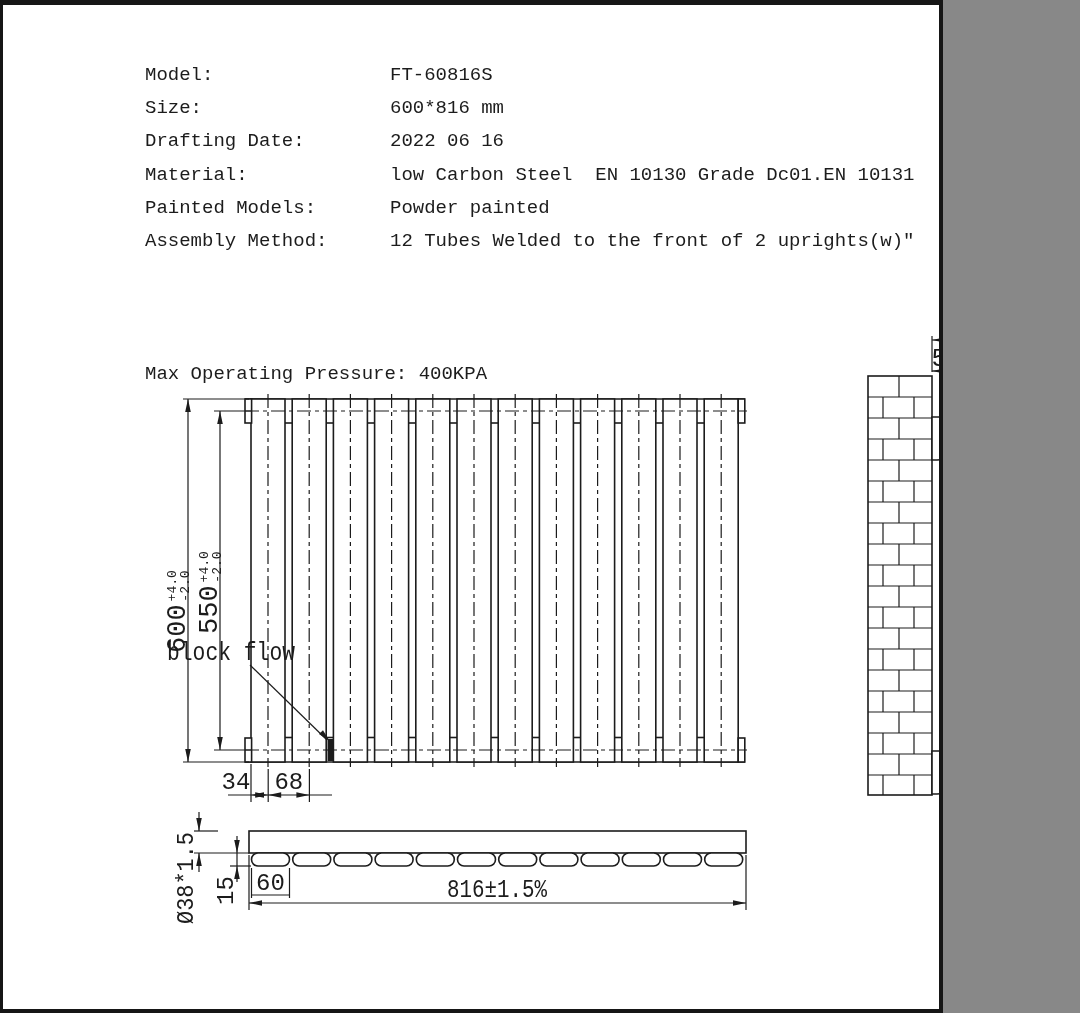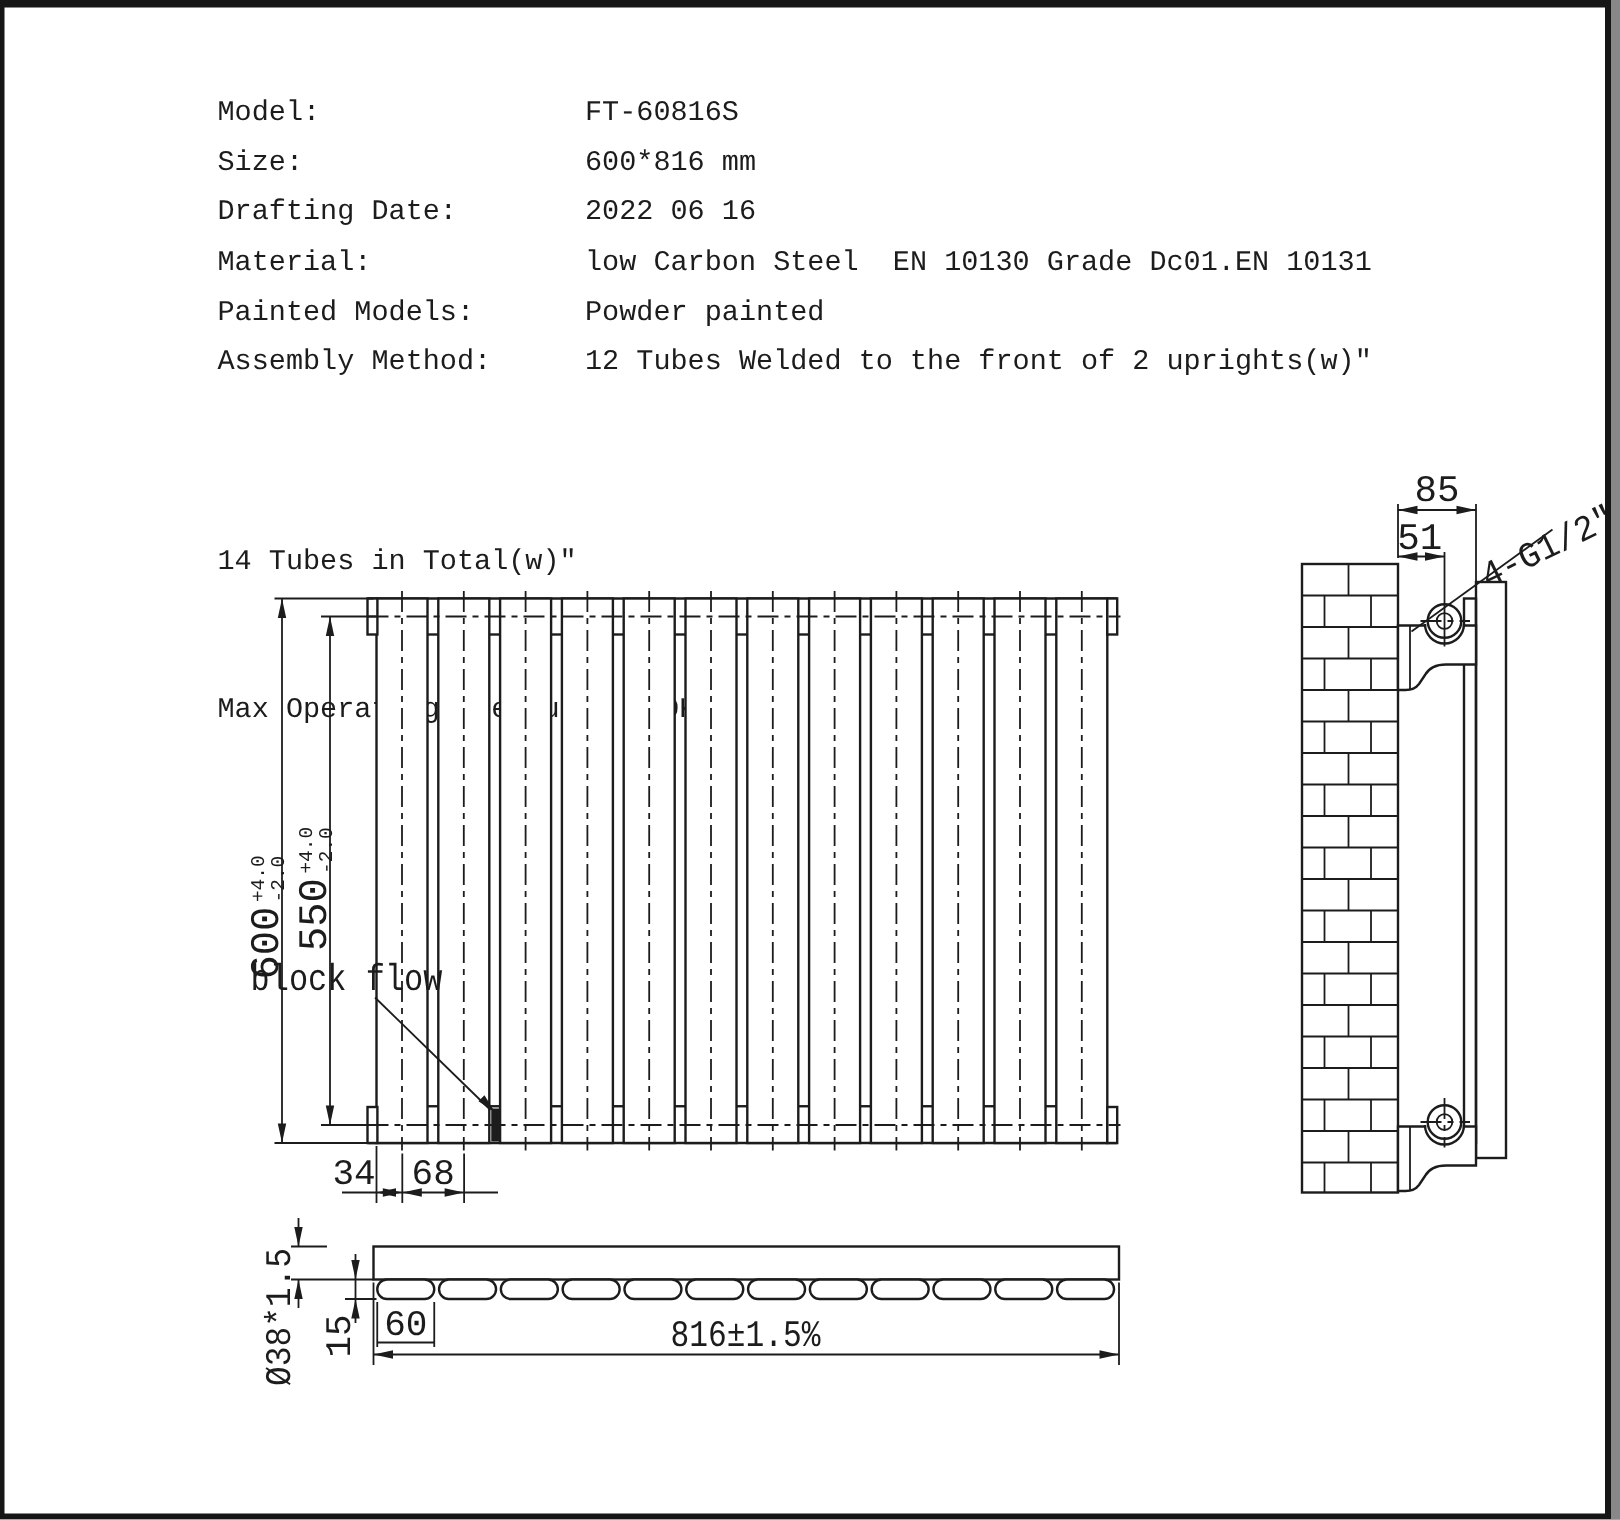--- a/index.html
+++ b/index.html
@@ -1,36 +1,35 @@
 <!DOCTYPE html>
 <html><head>
 <meta charset="utf-8">
 <style>
   html,body{margin:0;padding:0;background:#888;}
-  #page{position:relative;width:1074px;height:1013px;background:#fff;overflow:hidden;
+  #page{position:relative;width:943px;height:1013px;background:#fff;overflow:hidden;
         font-family:"Liberation Mono","DejaVu Sans Mono",monospace;color:#1c1c1c;}
   #frame{position:absolute;inset:0;border-top:5px solid #161616;border-left:3px solid #161616;
          border-right:4px solid #161616;border-bottom:4px solid #161616;pointer-events:none;}
   #spec{position:absolute;left:145px;top:59px;font-size:19px;line-height:33.2px;white-space:pre;}
   .spec-row{display:flex;}
   .spec-label{width:245px;flex:0 0 245px;}
   svg text{font-family:"Liberation Mono","DejaVu Sans Mono",monospace;fill:#1c1c1c;}
   svg .ln{stroke:#1c1c1c;stroke-width:1.6;fill:none;}
   svg .thin{stroke:#1c1c1c;stroke-width:1.2;fill:none;}
   svg .cl{stroke:#1c1c1c;stroke-width:1.2;fill:none;stroke-dasharray:14 4 4 4;}
   svg .wh{fill:#fff;stroke:#1c1c1c;stroke-width:1.6;}
   svg .arr{fill:#1c1c1c;stroke:none;}
 </style>
 </head>
 <body>
 
 <div id="page">
   <div id="spec"><div class="spec-row"><span class="spec-label">Model:</span><span>FT-60816S</span></div><div class="spec-row"><span class="spec-label">Size:</span><span>600*816 mm</span></div><div class="spec-row"><span class="spec-label">Drafting Date:</span><span>2022 06 16</span></div><div class="spec-row"><span class="spec-label">Material:</span><span>low Carbon Steel  EN 10130 Grade Dc01.EN 10131</span></div><div class="spec-row"><span class="spec-label">Painted Models:</span><span>Powder painted</span></div><div class="spec-row"><span class="spec-label">Assembly Method:</span><span>12 Tubes Welded to the front of 2 uprights(w)″</span></div>
     
-    <div class="spec-row"><span>14 Tubes in Total(w)″</span></div>
     <div class="spec-row"><span>Max Operating Pressure: 400KPA</span></div>
   </div>
 
   <svg id="dwg" width="1080" height="1013" viewBox="0 0 1080 1013" style="position:absolute;left:0;top:0">
 
     <g id="fv">
       <g id="fv-tubes">
           <line x1="245" y1="399" x2="745" y2="399" class="ln"></line>
           <line x1="245" y1="762" x2="745" y2="762" class="ln"></line>
           <rect x="251" y="399" width="34" height="363" class="wh"></rect>

